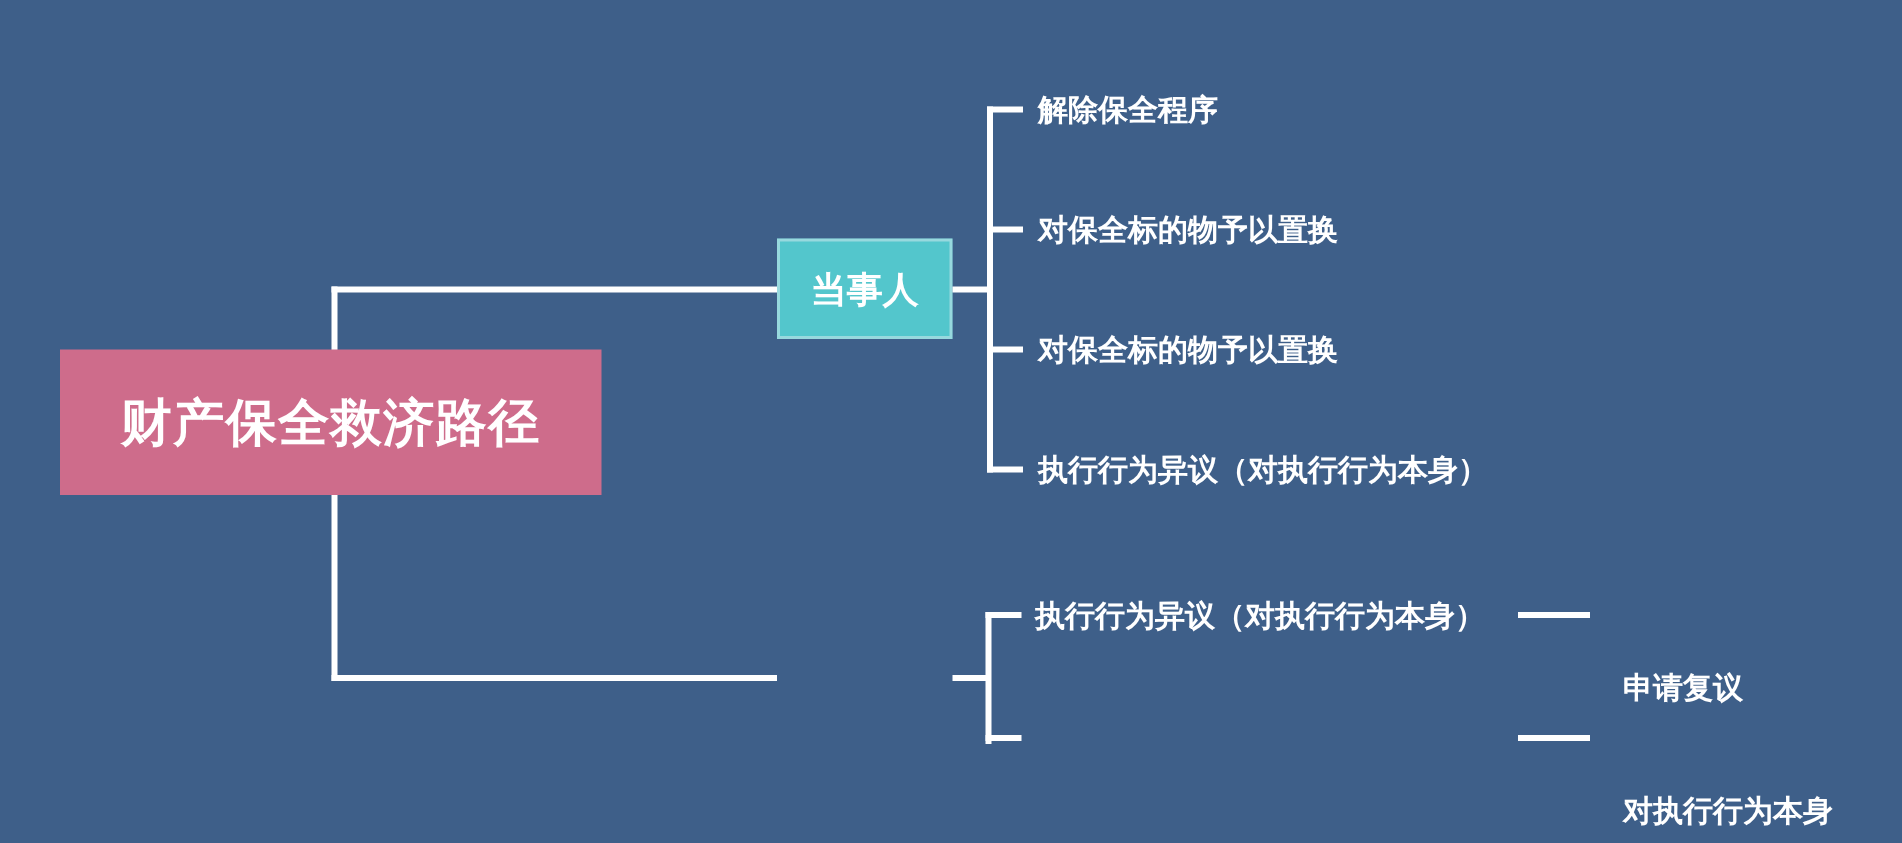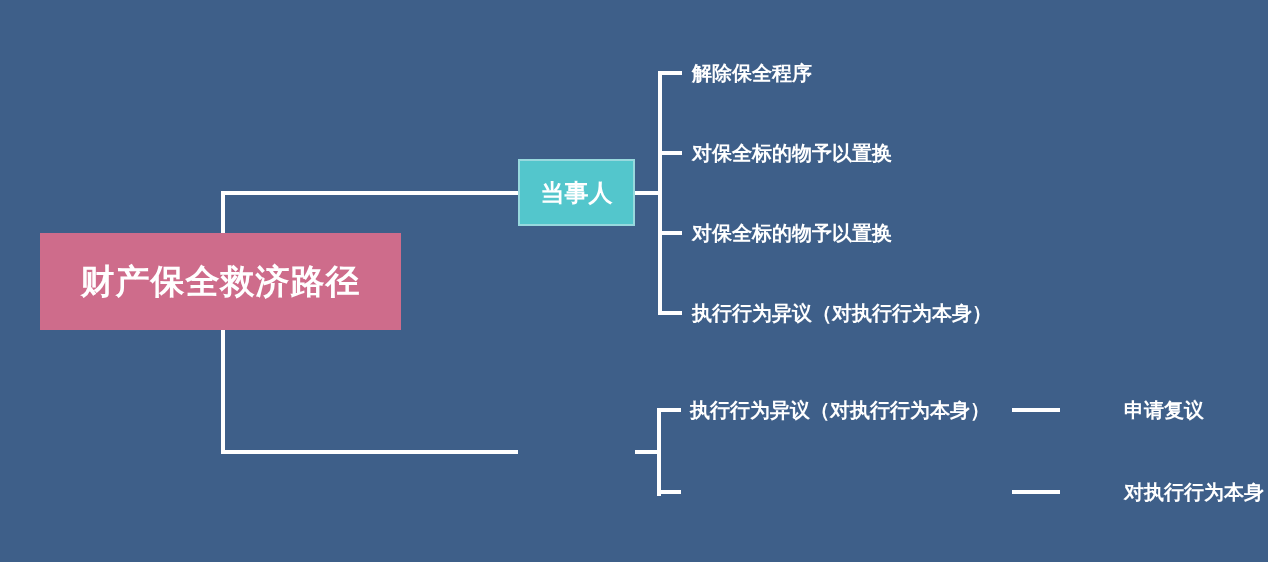--- a/index.html
+++ b/index.html
@@ -61,21 +61,21 @@
   
   #nonparty-node { left: 517px; top: 417px; width: 118px; height: 65px; }
   #nonparty-conn { left: 635px; top: 450px; width: 24px; height: 4px; }
   #nonparty-v    { left: 657px; top: 408px; width: 4px;  height: 88px; }
   .n-tick        { left: 657px; width: 24px; height: 4px; }
   #n-tick-0 { top: 408px; } #n-tick-1 { top: 490px; }
   #n-item-0, #n-item-1 { left: 690px; }
   #n-item-0 { top: 394px; } #n-item-1 { top: 476px; }
   .sub-dash { left: 1012px; width: 48px; height: 4px; }
   #n-dash-0 { top: 408px; } #n-dash-1 { top: 490px; }
-  #n-leaf-0, #n-leaf-1 { left: 1124px; }
+  #n-leaf-0, #n-leaf-1 { left: 1082px; margin-top: 48px; }
   #n-leaf-0 { top: 394px; } #n-leaf-1 { top: 476px; }
 </style>
 </head>
 <body>
 
 <div id="canvas">
 
   <div class="ln" id="trunk-v"></div>
   <div class="ln" id="trunk-h-top"></div>
   <div class="ln" id="trunk-h-bot"></div>

